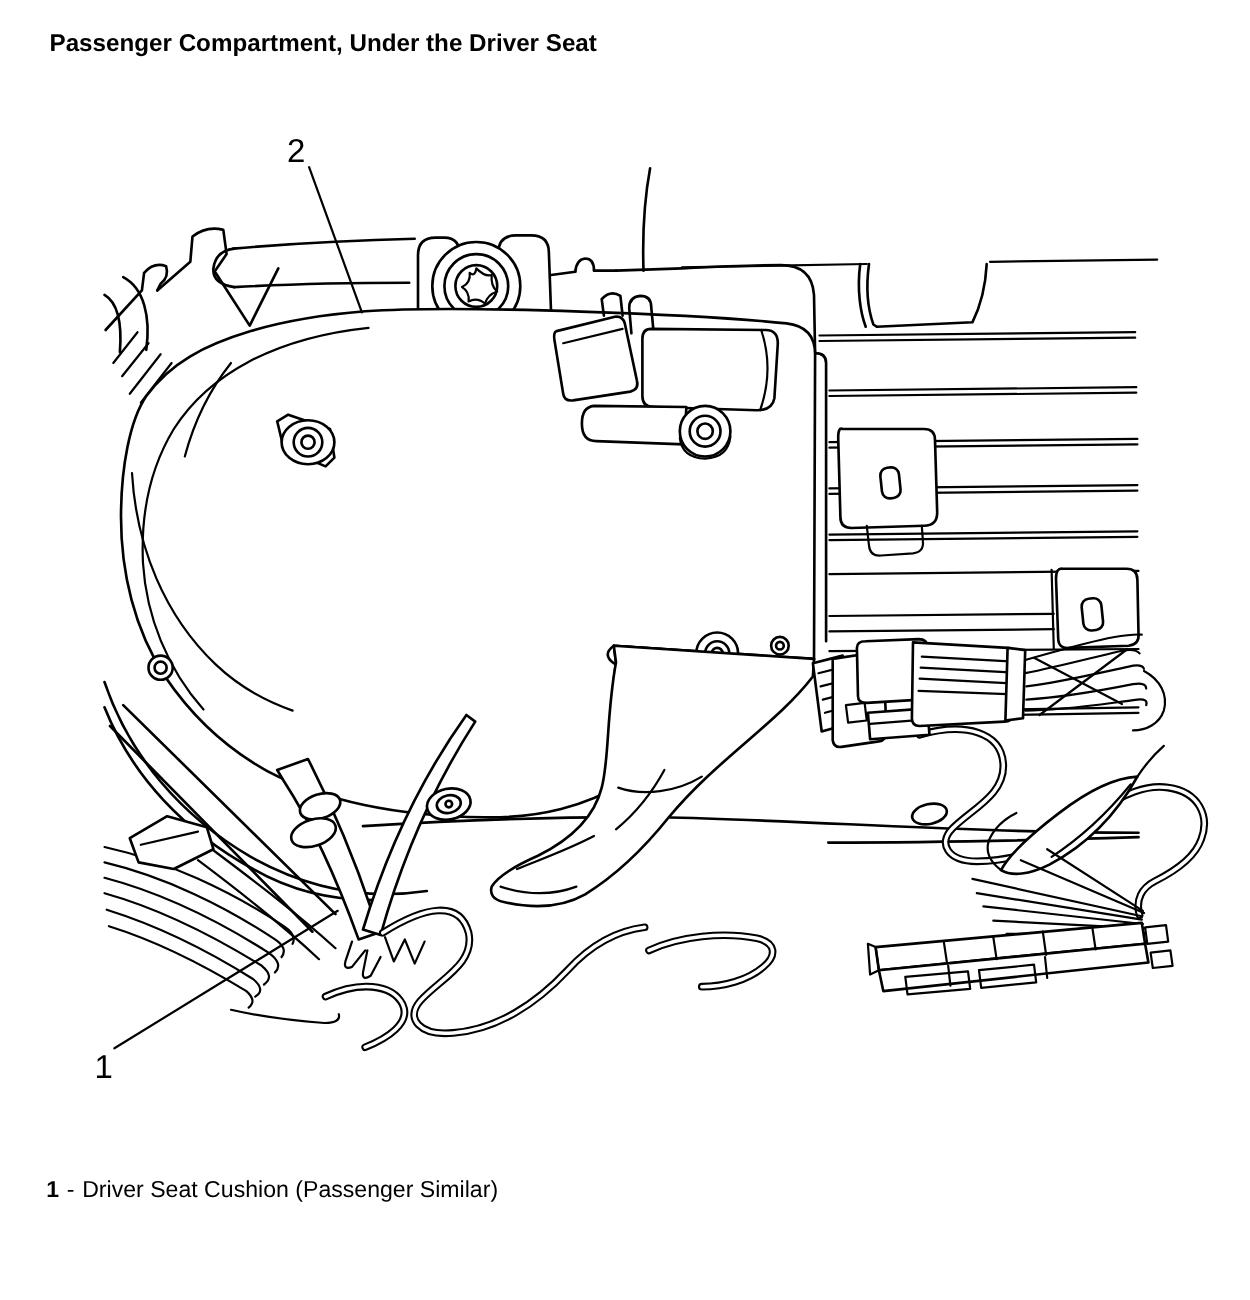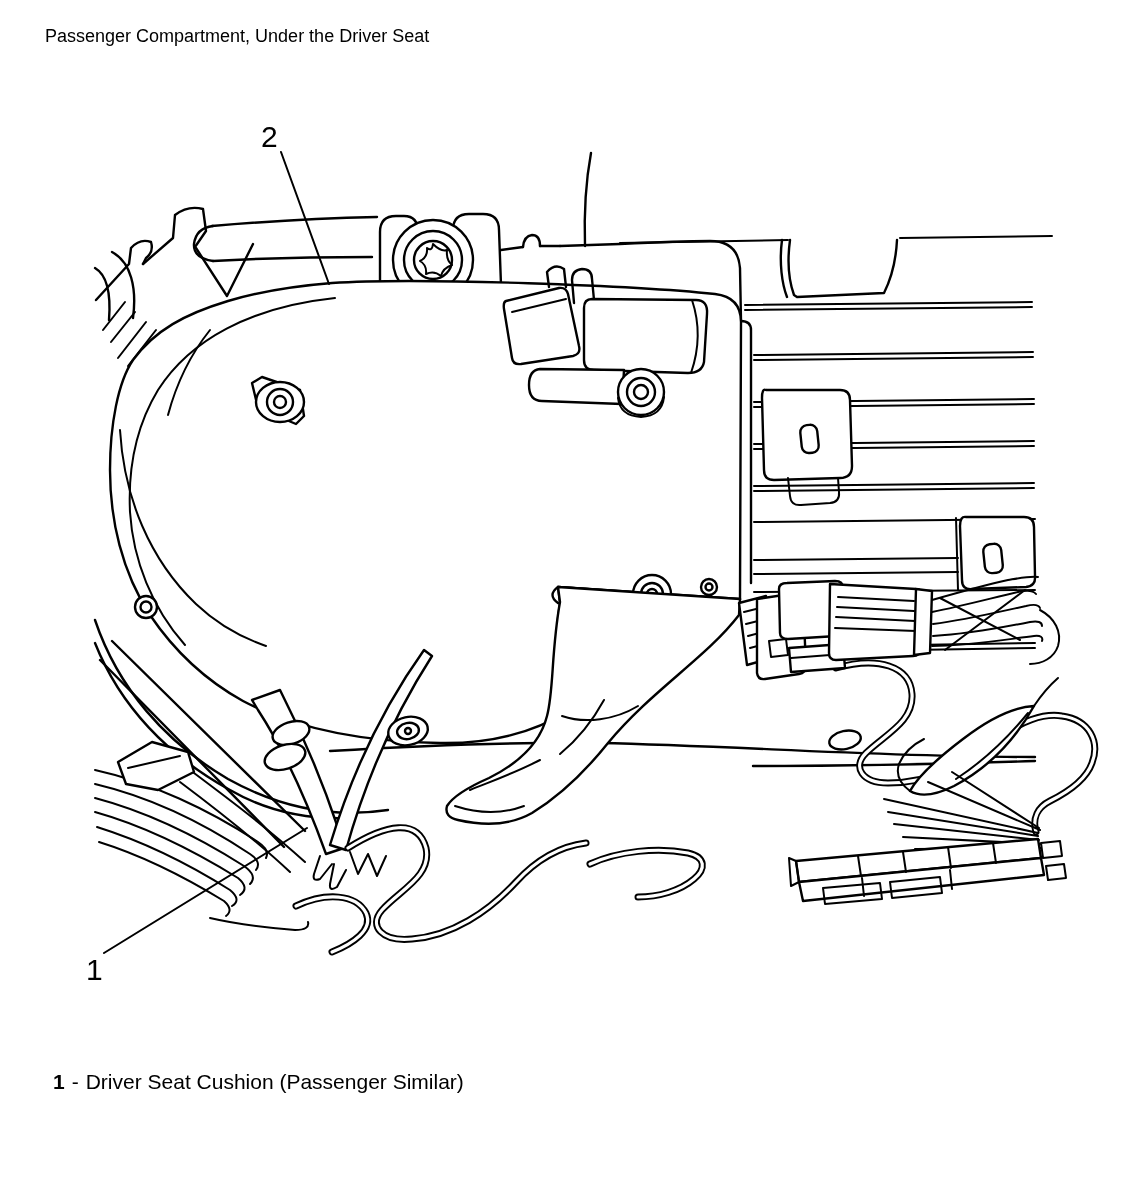--- a/index.html
+++ b/index.html
@@ -1,20 +1,20 @@
 <!DOCTYPE html>
 <html><head>
 <meta charset="utf-8">
 <style>
   html,body{margin:0;padding:0;background:#fff;}
   .page{position:relative;width:1136px;height:1182px;background:#fff;overflow:hidden;
         font-family:"Liberation Sans",sans-serif;color:#000;}
-  .title{position:absolute;left:45px;top:26px;font-size:18px;font-weight:normal;white-space:nowrap;}
+  .title{position:absolute;left:45px;top:26px;font-size:22px;font-weight:bold;white-space:nowrap;}
   .diagram-svg{position:absolute;left:0;top:0;width:1136px;height:1182px;}
-  .legend{position:absolute;left:53px;top:1066px;font-size:21px;}
+  .legend{position:absolute;left:42px;top:1066px;font-size:21px;}
   .legend-row{height:31px;line-height:31px;white-space:nowrap;}
   .legend-num{font-weight:bold;}
   .legend-sep{margin:0 7px;}
   
   svg .ln{stroke:#000;fill:none;stroke-width:2.4;stroke-linecap:round;stroke-linejoin:round;}
   svg .thin{stroke-width:2;}
   svg .wf{fill:#fff;}
   svg .wire{stroke:#000;fill:none;stroke-width:7;stroke-linecap:round;stroke-linejoin:round;}
   svg .wirecore{stroke:#fff;fill:none;stroke-width:3.2;stroke-linecap:round;stroke-linejoin:round;}
   svg .lbl{font-family:"Liberation Sans",sans-serif;font-size:30px;fill:#000;stroke:none;}

